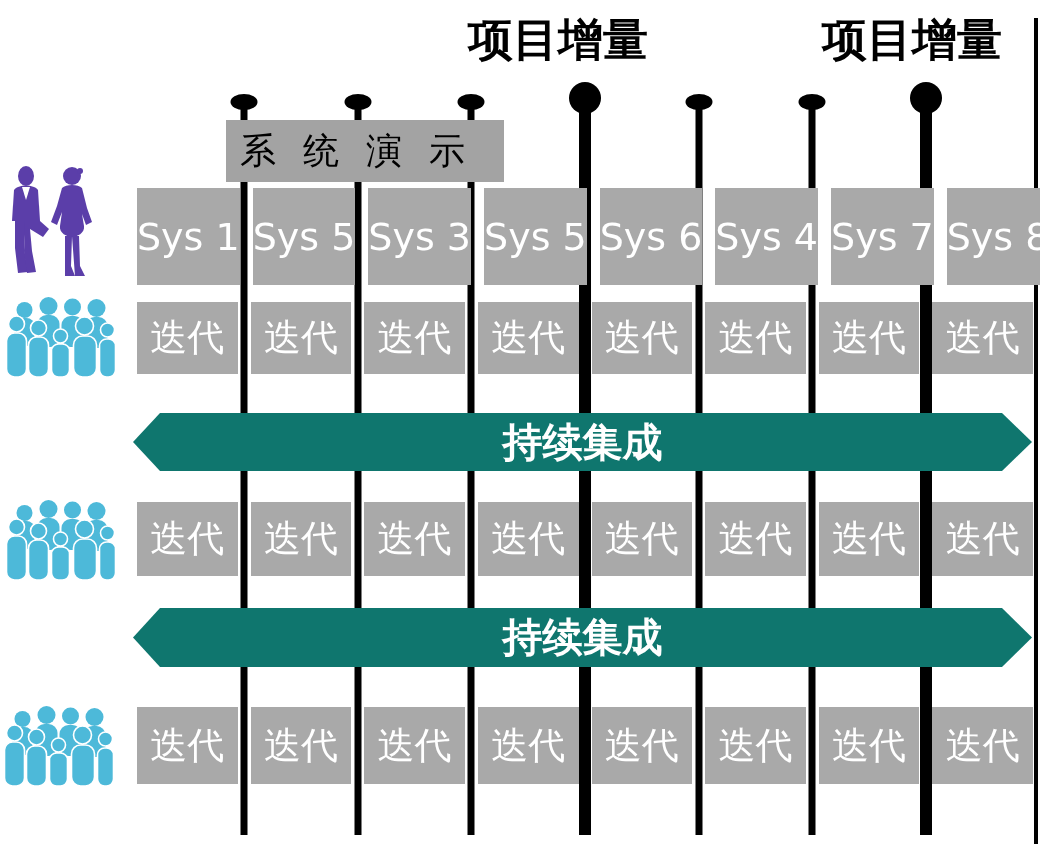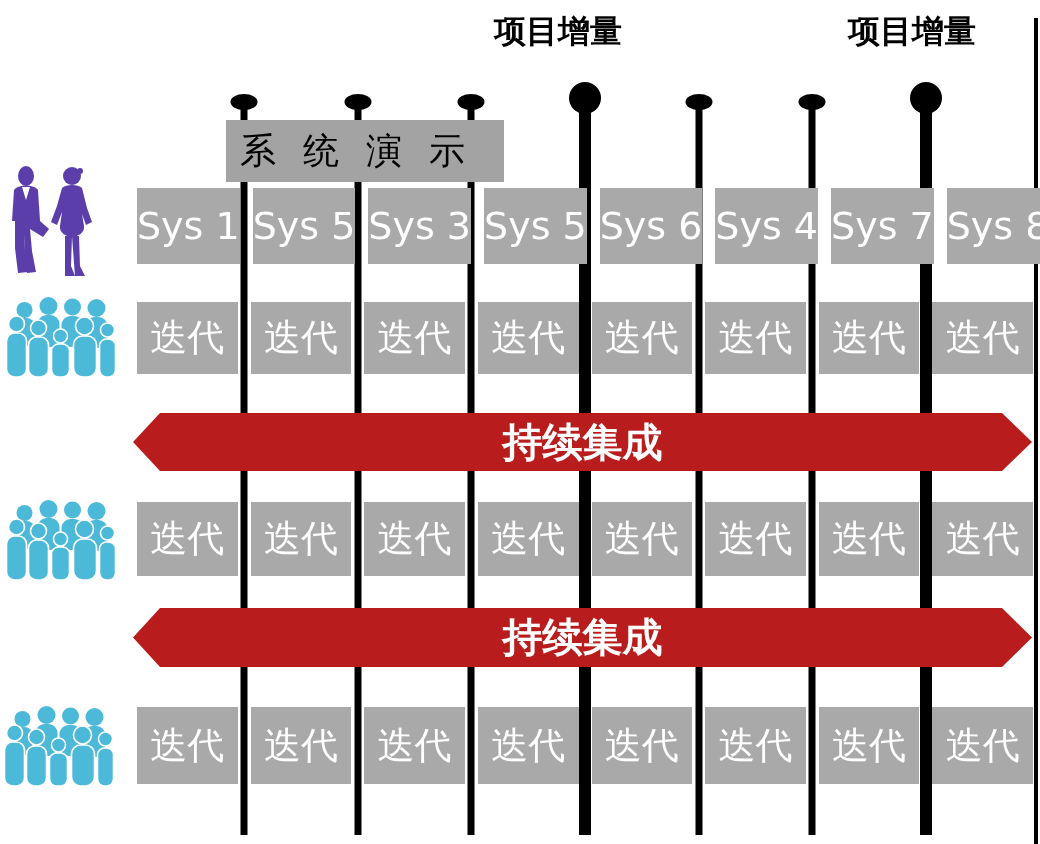--- a/index.html
+++ b/index.html
@@ -15,50 +15,50 @@
   .vline.thin{width:7px;}
   .vline.thick{width:12px;top:98px;height:737px;}
   .dot{position:absolute;background:#000;transform:translateX(-50%);z-index:2;}
   .dot.thin{width:27px;height:16px;border-radius:50%;top:94px;}
   .dot.thick{width:32px;height:32px;border-radius:50%;top:82px;}
   .lx1{left:244px}.lx2{left:358px}.lx3{left:471px}.lx4{left:585px}
   .lx5{left:699px}.lx6{left:812px}.lx7{left:926px}
   
   .pi-label{
     position:absolute;top:10px;transform:translateX(-50%);
-    font-size:32px;font-weight:bold;color:#000;white-space:nowrap;z-index:4;
+    font-size:45px;font-weight:bold;color:#000;white-space:nowrap;z-index:4;
   }
   .pi-1{left:558px}.pi-2{left:912px}
   
   .demo-label{
     position:absolute;left:226px;top:120px;width:278px;height:62px;
     background:#a3a3a3;z-index:3;
     display:flex;align-items:center;
     font-size:36px;color:#000;letter-spacing:27px;
     padding-left:14px;box-sizing:border-box;white-space:nowrap;
   }
   
   .row{
     position:absolute;left:137px;width:896px;
     display:flex;gap:13px;z-index:2;
   }
-  .row-sys{top:188px;height:76px;}
+  .row-sys{top:188px;height:97px;}
   .row-iter1{top:302px;height:72px;}
   .row-iter2{top:502px;height:74px;}
   .row-iter3{top:707px;height:77px;}
   .cell{
     flex:1;background:#a9a9a9;color:#ffffff;
     display:flex;align-items:center;justify-content:center;
     white-space:nowrap;
   }
   .cell.sys{font-size:38px;}
   .cell.iter{font-size:37px;text-align:center;}
   
   .band{
-    position:absolute;left:133px;width:899px;background:#b91c1c;z-index:3;
+    position:absolute;left:133px;width:899px;background:#0f766e;z-index:3;
     clip-path:polygon(27px 0,calc(100% - 30px) 0,100% 50%,calc(100% - 30px) 100%,27px 100%,0 50%);
     color:#ffffff;font-size:40px;font-weight:600;
     display:flex;align-items:center;justify-content:center;white-space:nowrap;
   }
   .band-1{top:413px;height:58px;}
   .band-2{top:608px;height:59px;}
   
   .icon{position:absolute;z-index:2;}
   .icon-stakeholders{left:6px;top:166px;width:90px;height:112px;}
   .icon-team-1{left:4px;top:294px;width:113px;height:84px;}

